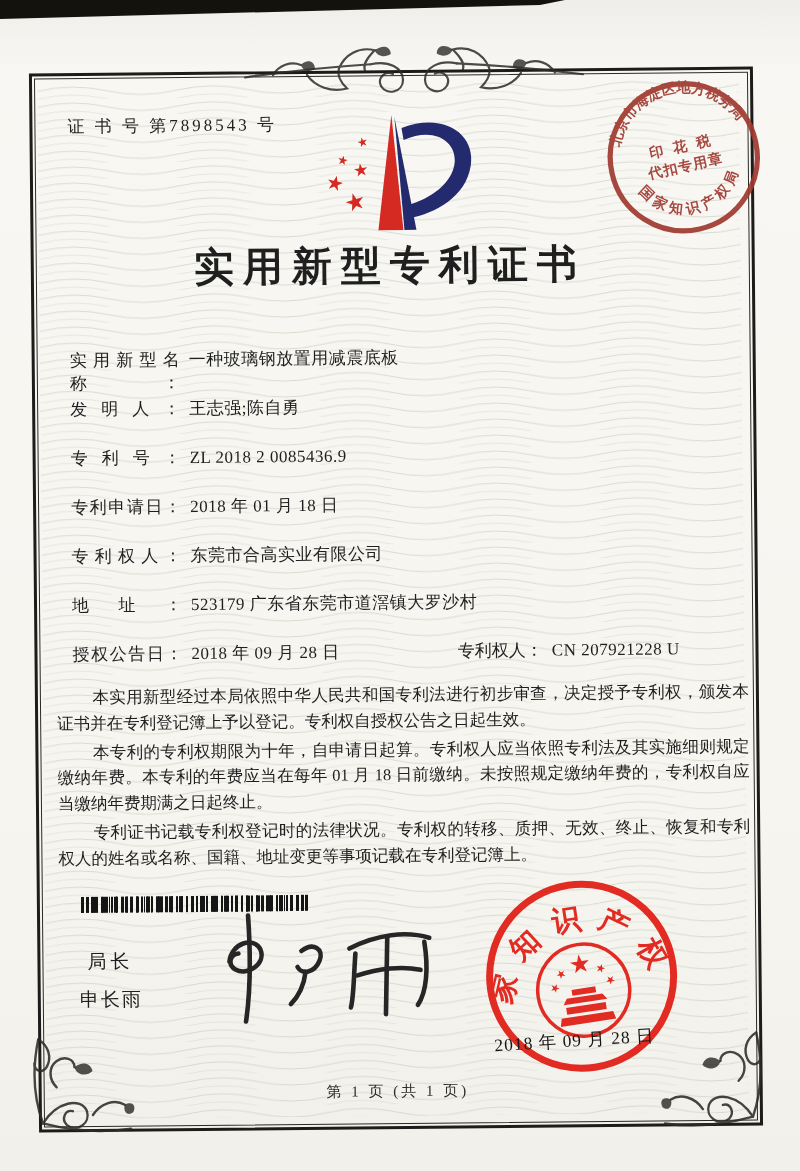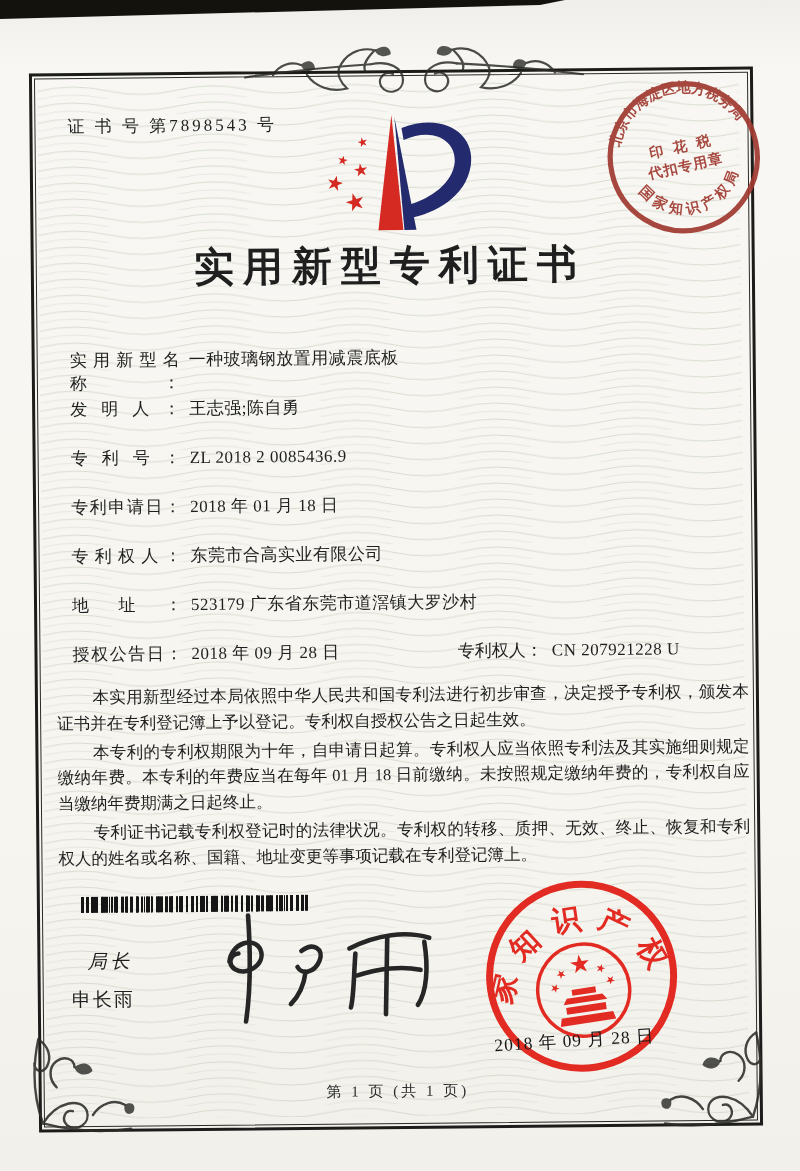--- a/index.html
+++ b/index.html
@@ -29,22 +29,22 @@
   .grant-right{margin-left:118px;display:flex;align-items:baseline;}
   .paras{position:absolute;left:56px;top:682px;width:692px;z-index:3;
     font-size:16.5px;line-height:25.8px;text-align:justify;}
   .paras p{margin:0 0 3px 0;text-indent:2.15em;}
   .barcode{position:absolute;left:78px;top:894px;width:230px;height:16px;z-index:3;
     background:
       repeating-linear-gradient(90deg,#151515 0 2px,transparent 2px 5px),
       repeating-linear-gradient(90deg,#151515 0 1px,transparent 1px 7px),
       repeating-linear-gradient(90deg,#151515 0 3px,transparent 3px 11px);}
   .signer-title{position:absolute;left:84px;top:946px;font-size:19px;letter-spacing:4px;
-    font-family:"Liberation Sans",sans-serif;z-index:3;font-style:italic;}
-  .signer-name{position:absolute;left:68px;top:984px;font-size:19px;letter-spacing:2px;
+    font-family:"Liberation Sans",sans-serif;z-index:3;}
+  .signer-name{position:absolute;left:76px;top:984px;font-size:19px;letter-spacing:2px;
     font-family:"Liberation Sans",sans-serif;z-index:3;}
   .signature{position:absolute;left:198px;top:908px;z-index:3;}
   .office-seal{position:absolute;left:478px;top:878px;z-index:4;transform:rotate(-8deg);opacity:.96;}
   .seal-date{position:absolute;left:490px;top:1030px;font-size:17.5px;letter-spacing:1px;
     color:#161616;z-index:5;transform:rotate(-3deg);}
   .footer{position:absolute;left:34px;top:1082px;width:718px;text-align:center;
     font-size:15px;letter-spacing:3px;color:#2c2c2c;z-index:3;}
 </style>
 </head>
 <body>

